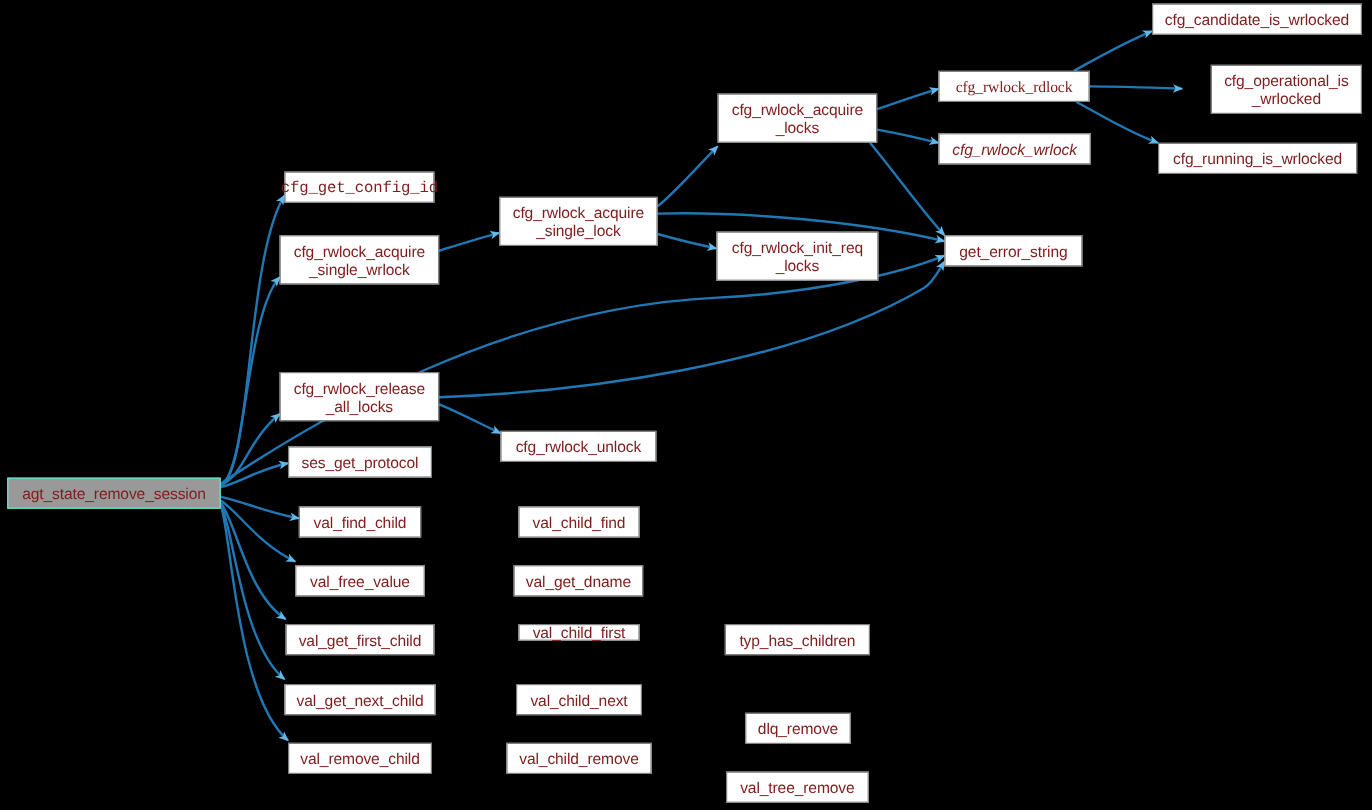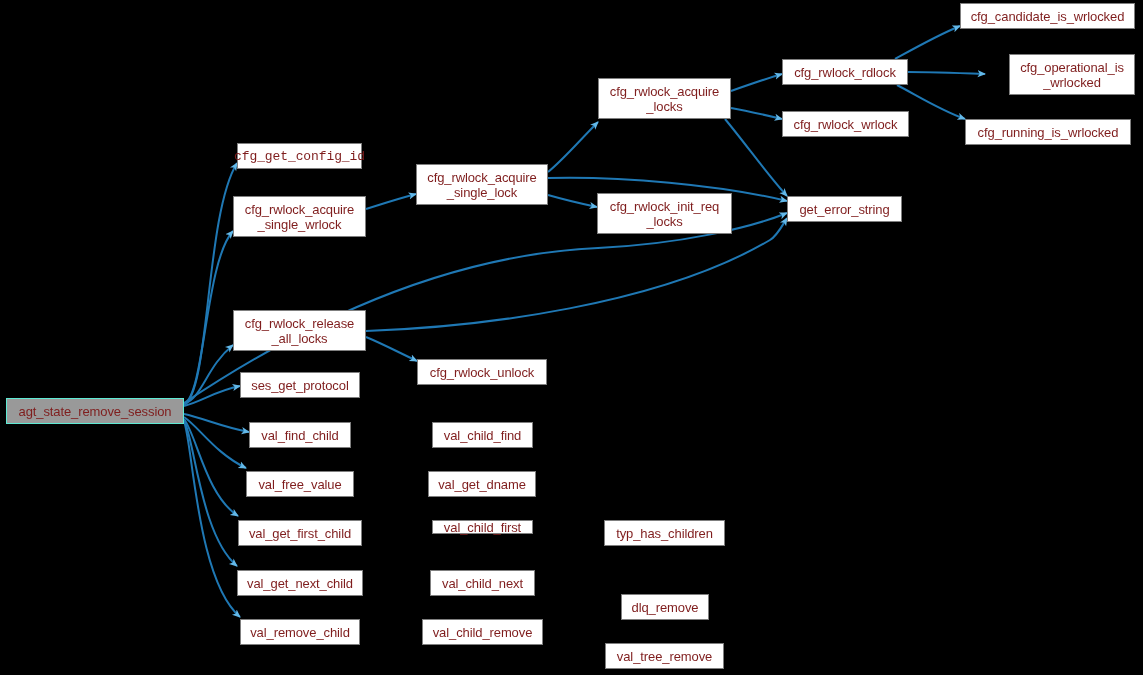--- a/index.html
+++ b/index.html
@@ -103,21 +103,21 @@
       <div class="node" style="left: 432px; top: 520px; width: 101px; height: 14px;"><span>val_child_first</span></div>
       <div class="node" style="left: 430px; top: 570px; width: 105px; height: 26px;"><span>val_child_next</span></div>
       <div class="node" style="left: 422px; top: 619px; width: 121px; height: 26px;"><span>val_child_remove</span></div>
       <div class="node" style="left: 598px; top: 78px; width: 133px; height: 41px;"><span>cfg_rwlock_acquire
 _locks</span></div>
       <div class="node" style="left: 597px; top: 193px; width: 135px; height: 41px;"><span>cfg_rwlock_init_req
 _locks</span></div>
       <div class="node" style="left: 604px; top: 520px; width: 121px; height: 26px;"><span>typ_has_children</span></div>
       <div class="node" style="left: 621px; top: 594px; width: 88px; height: 26px;"><span>dlq_remove</span></div>
       <div class="node" style="left: 605px; top: 643px; width: 119px; height: 26px;"><span>val_tree_remove</span></div>
-      <div class="node" style="left: 782px; top: 59px; width: 126px; height: 26px;"><span>cfg_rwlock_rdlock</span></div>
-      <div class="node" style="left: 782px; top: 111px; width: 127px; height: 26px;"><span>cfg_rwlock_wrlock</span></div>
+      <div class="node" style="left: 782px; top: 59px; width: 126px; height: 26px; font-family: Liberation Serif, serif;"><span>cfg_rwlock_rdlock</span></div>
+      <div class="node" style="left: 782px; top: 111px; width: 127px; height: 26px; font-style: italic;"><span>cfg_rwlock_wrlock</span></div>
       <div class="node" style="left: 787px; top: 196px; width: 115px; height: 26px;"><span>get_error_string</span></div>
       <div class="node" style="left: 960px; top: 3px; width: 175px; height: 26px;"><span>cfg_candidate_is_wrlocked</span></div>
       <div class="node" style="left: 985px; top: 54px; width: 126px; height: 41px; margin-left: 24px;"><span>cfg_operational_is
 _wrlocked</span></div>
       <div class="node" style="left: 965px; top: 119px; width: 166px; height: 26px;"><span>cfg_running_is_wrlocked</span></div>
     </div>
 </div>
 
 </body></html>

